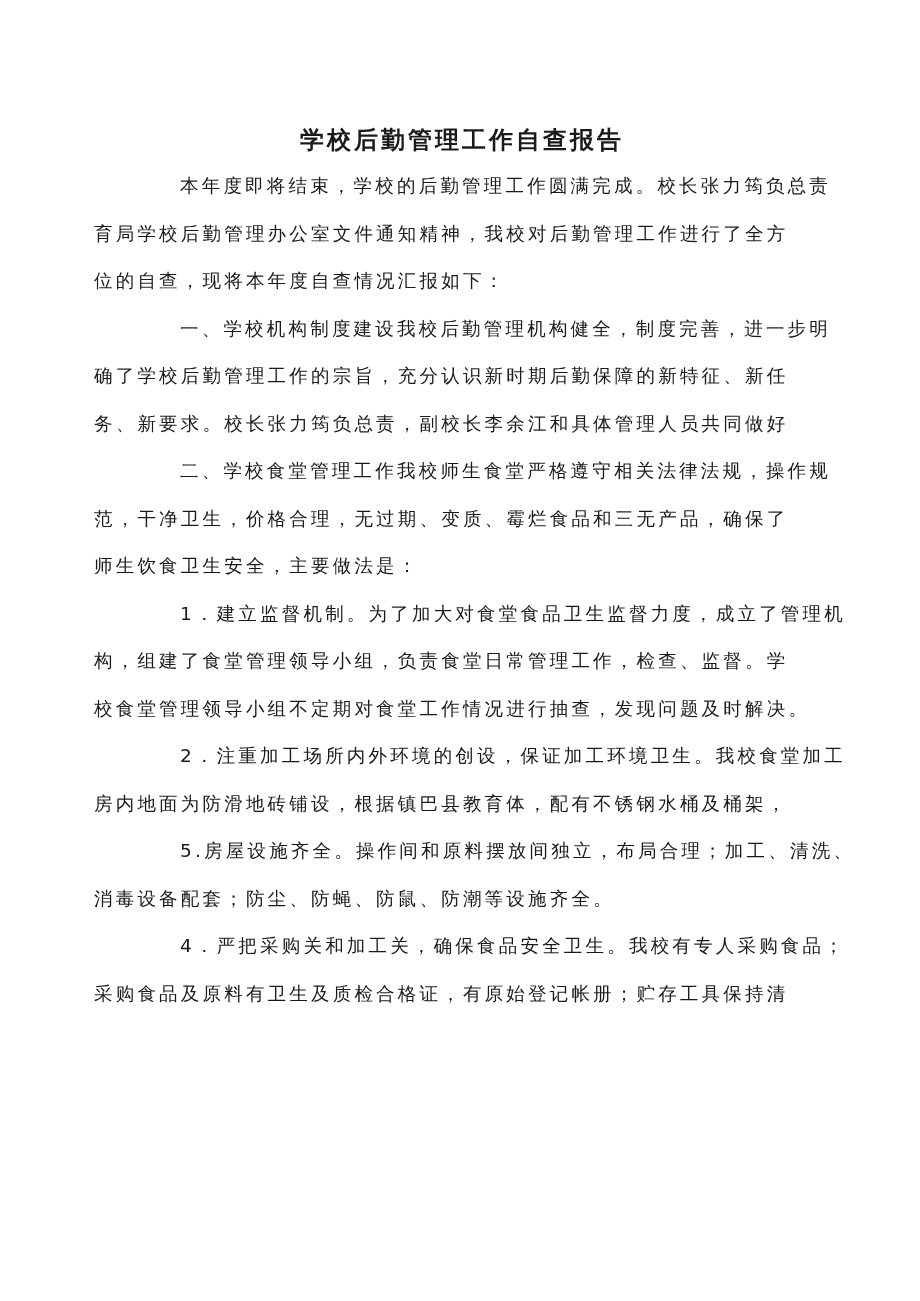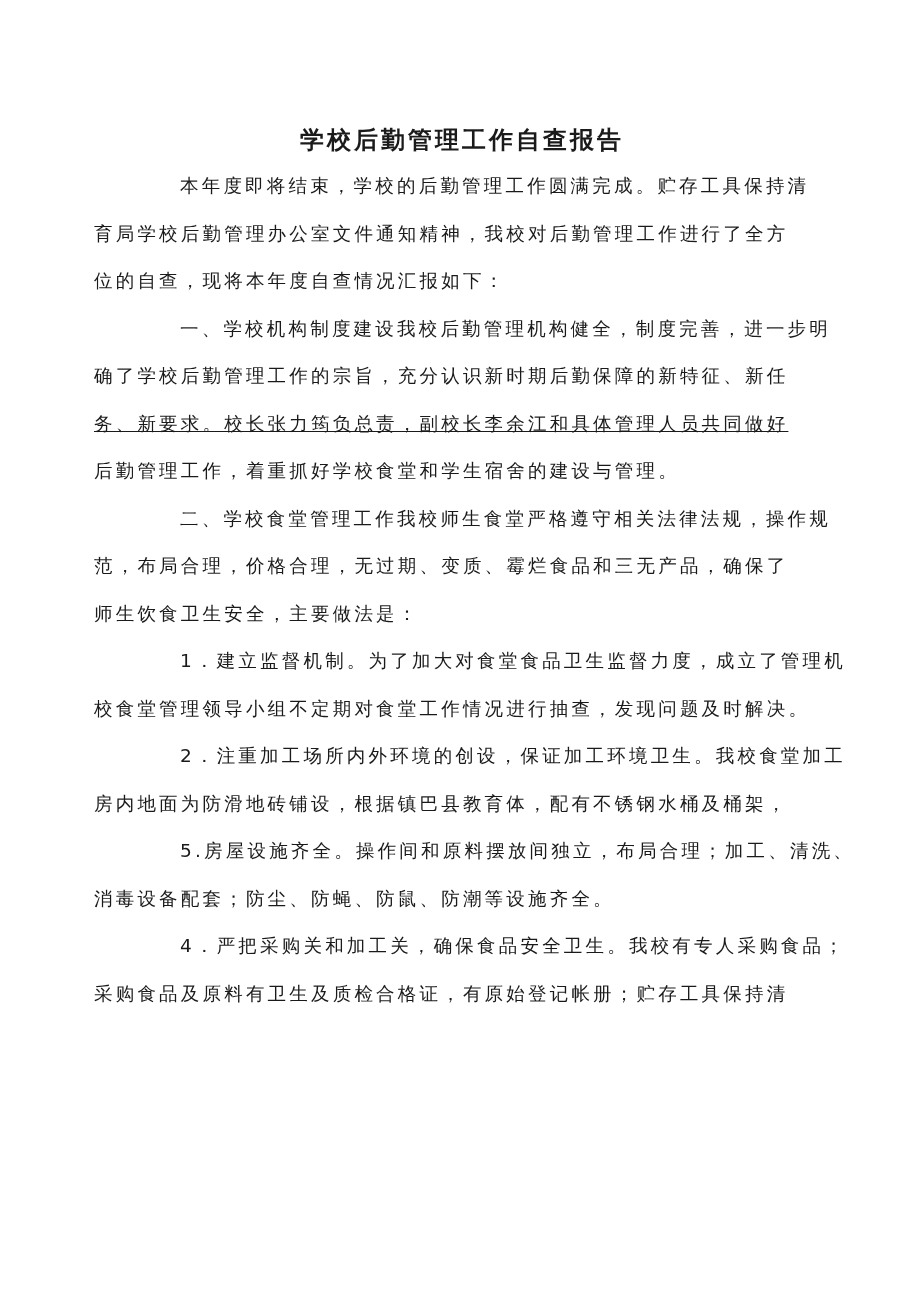--- a/index.html
+++ b/index.html
@@ -10,37 +10,37 @@
     .para { font-size: 18.5px; line-height: 47.5px; letter-spacing: 3.2px; margin: 0 0 0 0; text-indent: 43px; text-align: justify; text-align-last: left; }
     .line { display: block; white-space: nowrap; }
   </style>
 </head>
 <body>
 
 <div class="page">
   <h1 class="title">学校后勤管理工作自查报告</h1>
   <div id="body-paras">
       <div class="para">
-        <span class="line">本年度即将结束，学校的后勤管理工作圆满完成。贮存工具保持清</span>
+        <span class="line">本年度即将结束，学校的后勤管理工作圆满完成。校长张力筠负总责</span>
         <span class="line" style="text-indent: -43px;">育局学校后勤管理办公室文件通知精神，我校对后勤管理工作进行了全方</span>
         <span class="line" style="text-indent: -43px;">位的自查，现将本年度自查情况汇报如下：</span>
       </div>
       <div class="para">
         <span class="line">一、学校机构制度建设我校后勤管理机构健全，制度完善，进一步明</span>
         <span class="line" style="text-indent: -43px;">确了学校后勤管理工作的宗旨，充分认识新时期后勤保障的新特征、新任</span>
-        <span class="line" style="text-indent: -43px; text-decoration: underline;">务、新要求。校长张力筠负总责，副校长李余江和具体管理人员共同做好</span>
-        <span class="line" style="text-indent: -43px;">后勤管理工作，着重抓好学校食堂和学生宿舍的建设与管理。</span>
+        <span class="line" style="text-indent: -43px;">务、新要求。校长张力筠负总责，副校长李余江和具体管理人员共同做好</span>
       </div>
       <div class="para">
         <span class="line">二、学校食堂管理工作我校师生食堂严格遵守相关法律法规，操作规</span>
-        <span class="line" style="text-indent: -43px;">范，布局合理，价格合理，无过期、变质、霉烂食品和三无产品，确保了</span>
+        <span class="line" style="text-indent: -43px;">范，干净卫生，价格合理，无过期、变质、霉烂食品和三无产品，确保了</span>
         <span class="line" style="text-indent: -43px;">师生饮食卫生安全，主要做法是：</span>
       </div>
       <div class="para">
         <span class="line">1．建立监督机制。为了加大对食堂食品卫生监督力度，成立了管理机</span>
+        <span class="line" style="text-indent: -43px;">构，组建了食堂管理领导小组，负责食堂日常管理工作，检查、监督。学</span>
         <span class="line" style="text-indent: -43px;">校食堂管理领导小组不定期对食堂工作情况进行抽查，发现问题及时解决。</span>
       </div>
       <div class="para">
         <span class="line">2．注重加工场所内外环境的创设，保证加工环境卫生。我校食堂加工</span>
         <span class="line" style="text-indent: -43px;">房内地面为防滑地砖铺设，根据镇巴县教育体，配有不锈钢水桶及桶架，</span>
       </div>
       <div class="para">
         <span class="line">5.房屋设施齐全。操作间和原料摆放间独立，布局合理；加工、清洗、</span>
         <span class="line" style="text-indent: -43px;">消毒设备配套；防尘、防蝇、防鼠、防潮等设施齐全。</span>
       </div>

